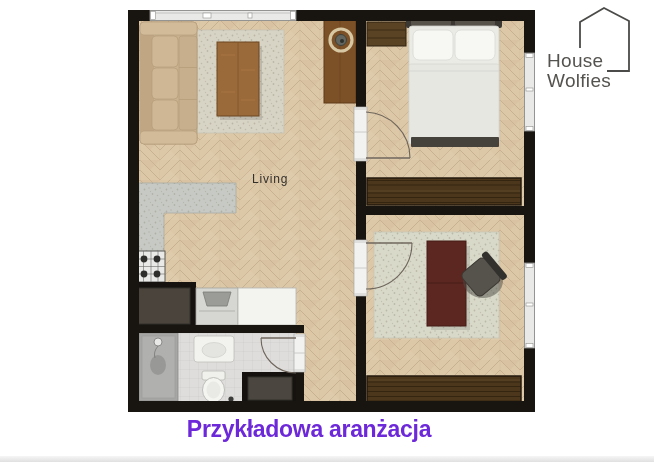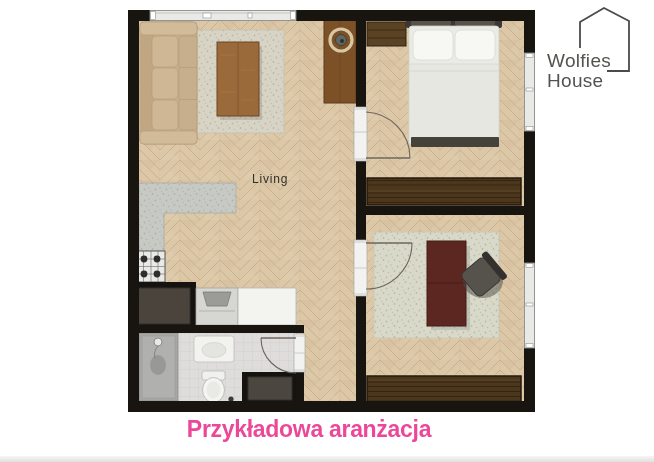--- a/index.html
+++ b/index.html
@@ -2,21 +2,21 @@
 <html><head>
 <meta charset="utf-8">
 <style>
   html,body{margin:0;padding:0;background:#ffffff;}
   body{font-family:"Liberation Sans", sans-serif;}
   #stage{position:relative;width:654px;height:462px;background:#ffffff;overflow:hidden;}
   #planSvg{position:absolute;left:0;top:0;}
   .caption{
     position:absolute;left:0;top:416px;width:654px;box-sizing:border-box;
     padding-right:36px;text-align:center;
-    font-size:23px;font-weight:bold;letter-spacing:-0.3px;color:#ec4899;
+    font-size:23px;font-weight:bold;letter-spacing:-0.3px;color:#6d28d9;
   }
   .logo-text{
     position:absolute;left:547px;top:51px;
     font-size:19px;line-height:20px;color:#55534f;letter-spacing:0.3px;font-weight:400;
   }
   .logo-svg{position:absolute;left:535px;top:0;}
   .bottom-artifact{
     position:absolute;left:0;bottom:0;width:654px;height:6px;
     background:linear-gradient(#f1f1f1,#cfcfcf);opacity:.65;
   }
@@ -236,20 +236,20 @@
         <path d="M296,338 H261" stroke="#6e665c" stroke-width="1.4"></path>
         <path d="M261,338 A35,35 0 0 0 296,373" fill="none" stroke="#6e665c" stroke-width="1.1"></path>
       </g>
     </g>
   </svg>
 
   <svg class="logo-svg" width="120" height="110" viewBox="0 0 120 110">
     <polyline points="45,48 45,22 69,8 94,21 94,71 72,71" fill="none" stroke="#4b4b49" stroke-width="1.8" stroke-linejoin="miter"></polyline>
   </svg>
   <div class="logo-text">
+    <div>House</div>
     <div>Wolfies</div>
-    <div>House</div>
   </div>
 
   <div class="caption">Przykładowa aranżacja</div>
 
   <div class="bottom-artifact"></div>
 </div>
 
 </body></html>

